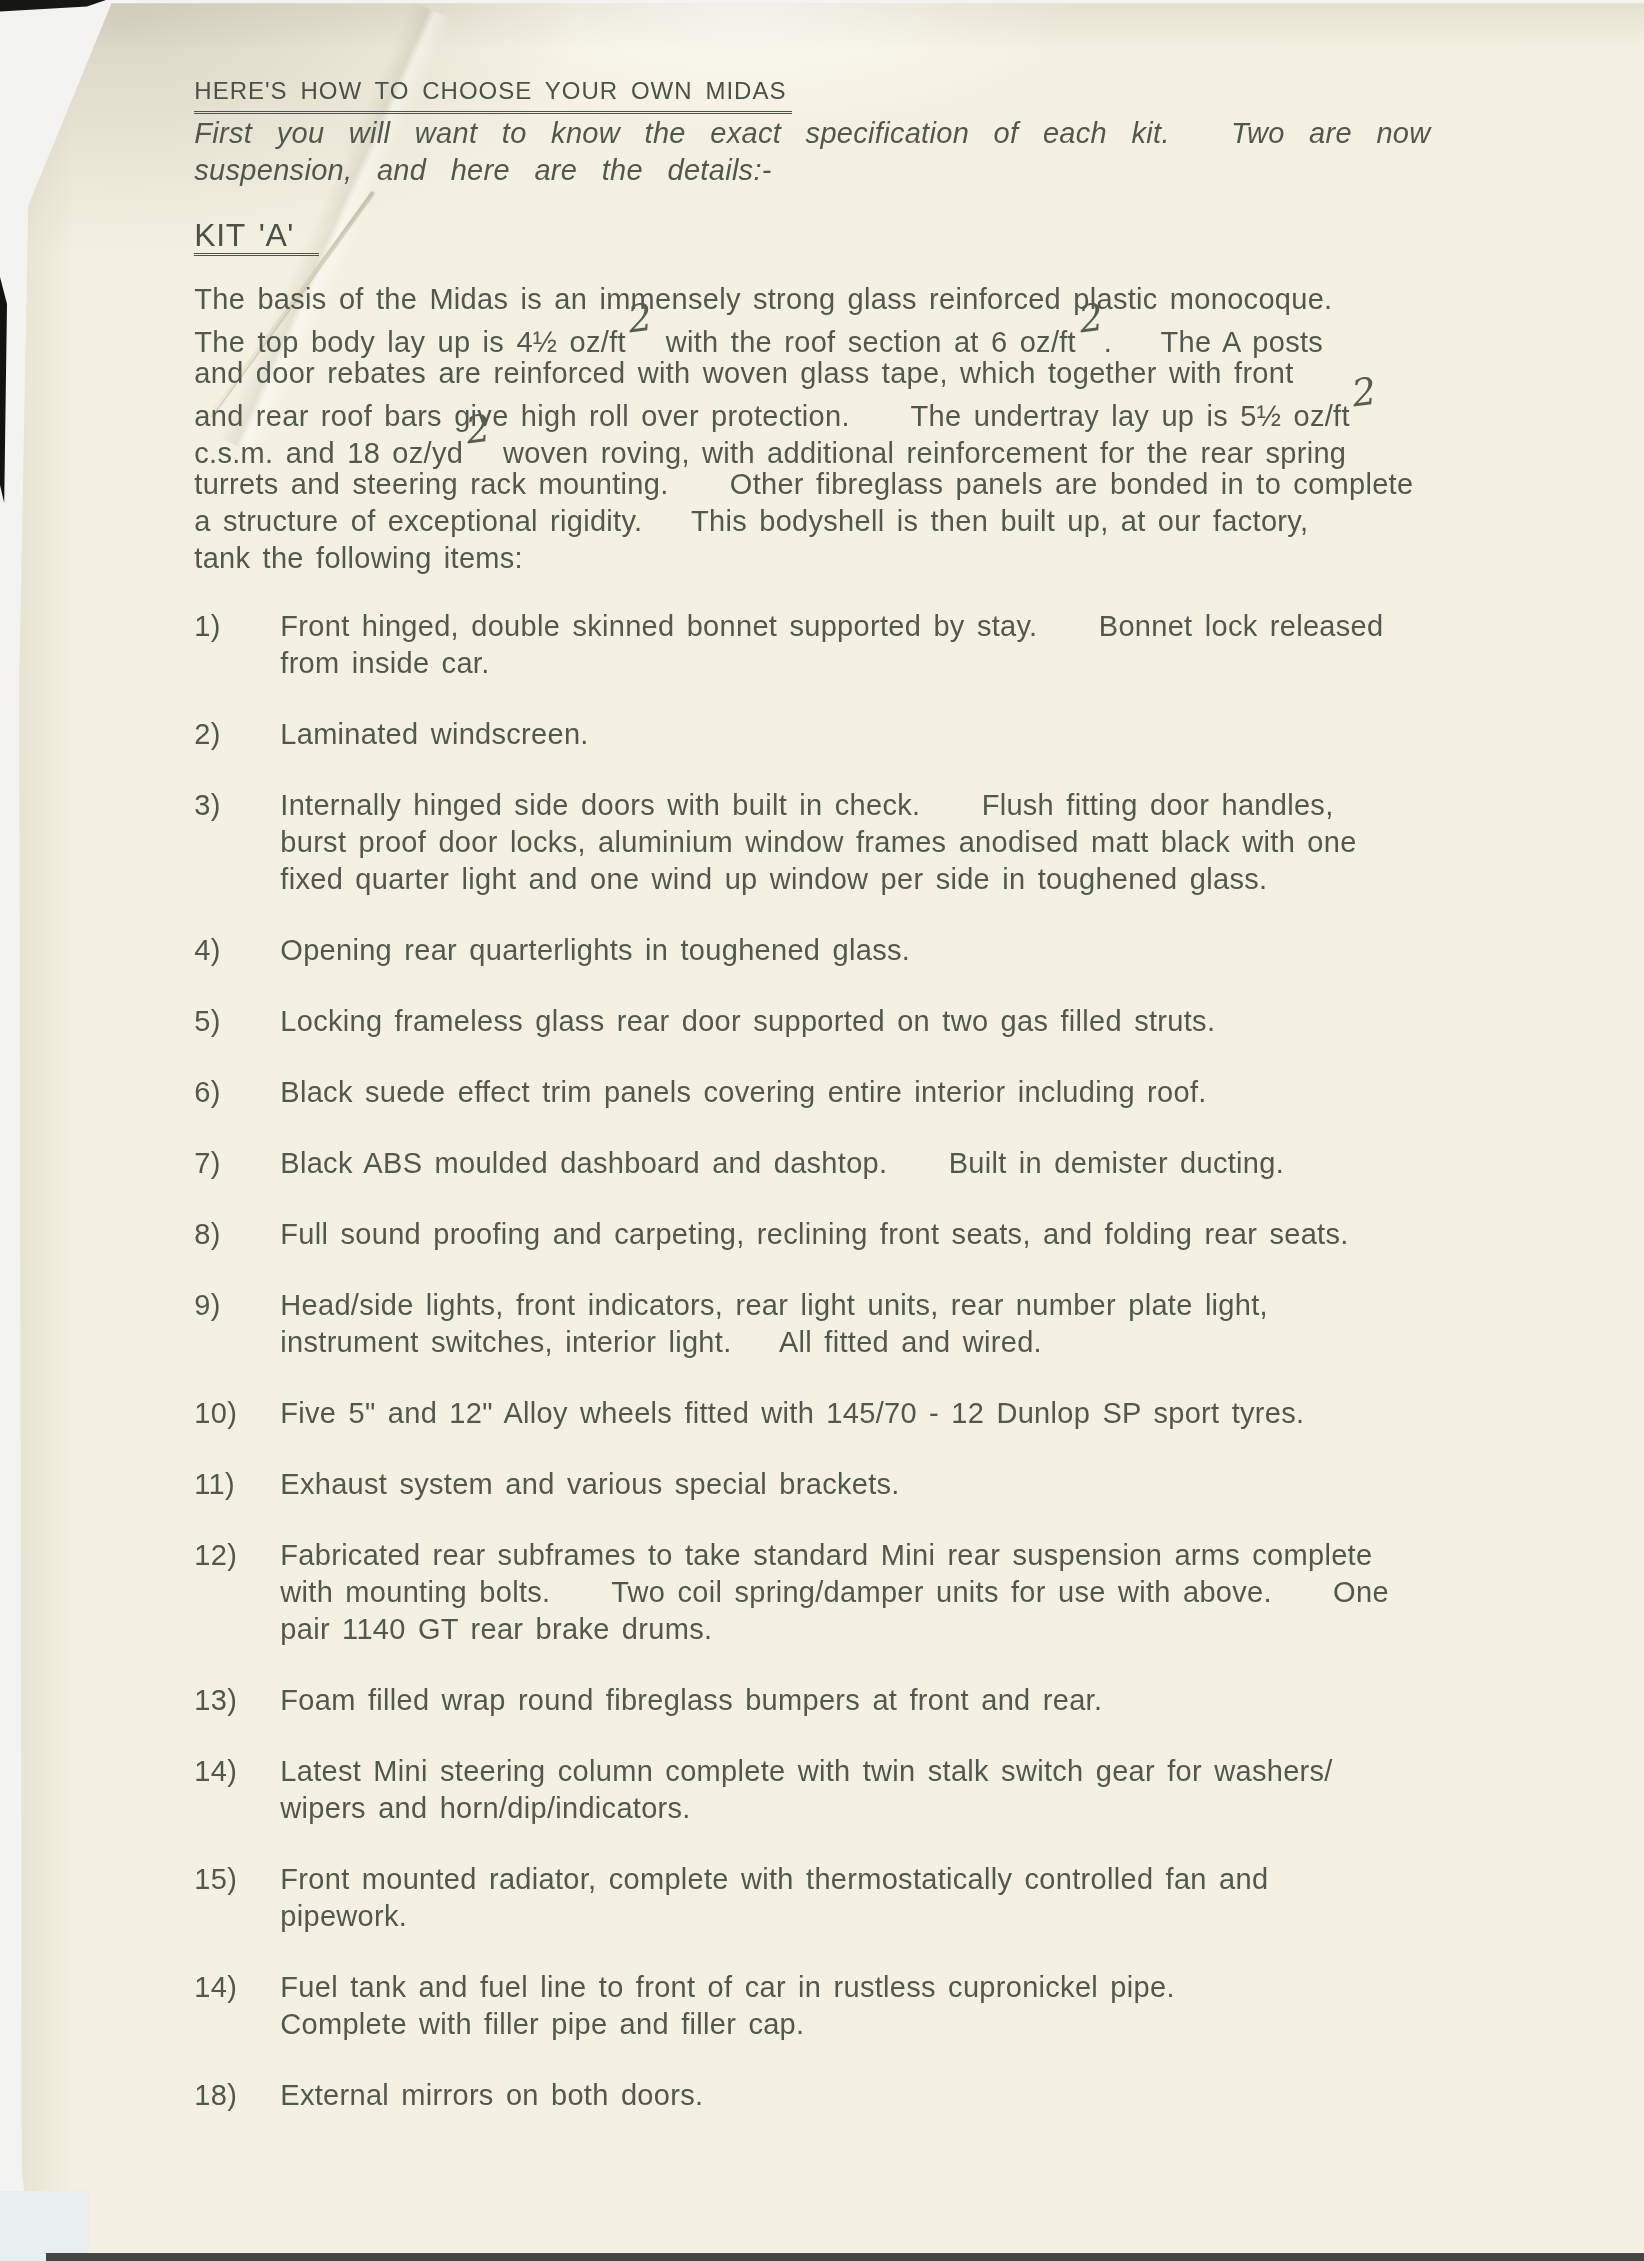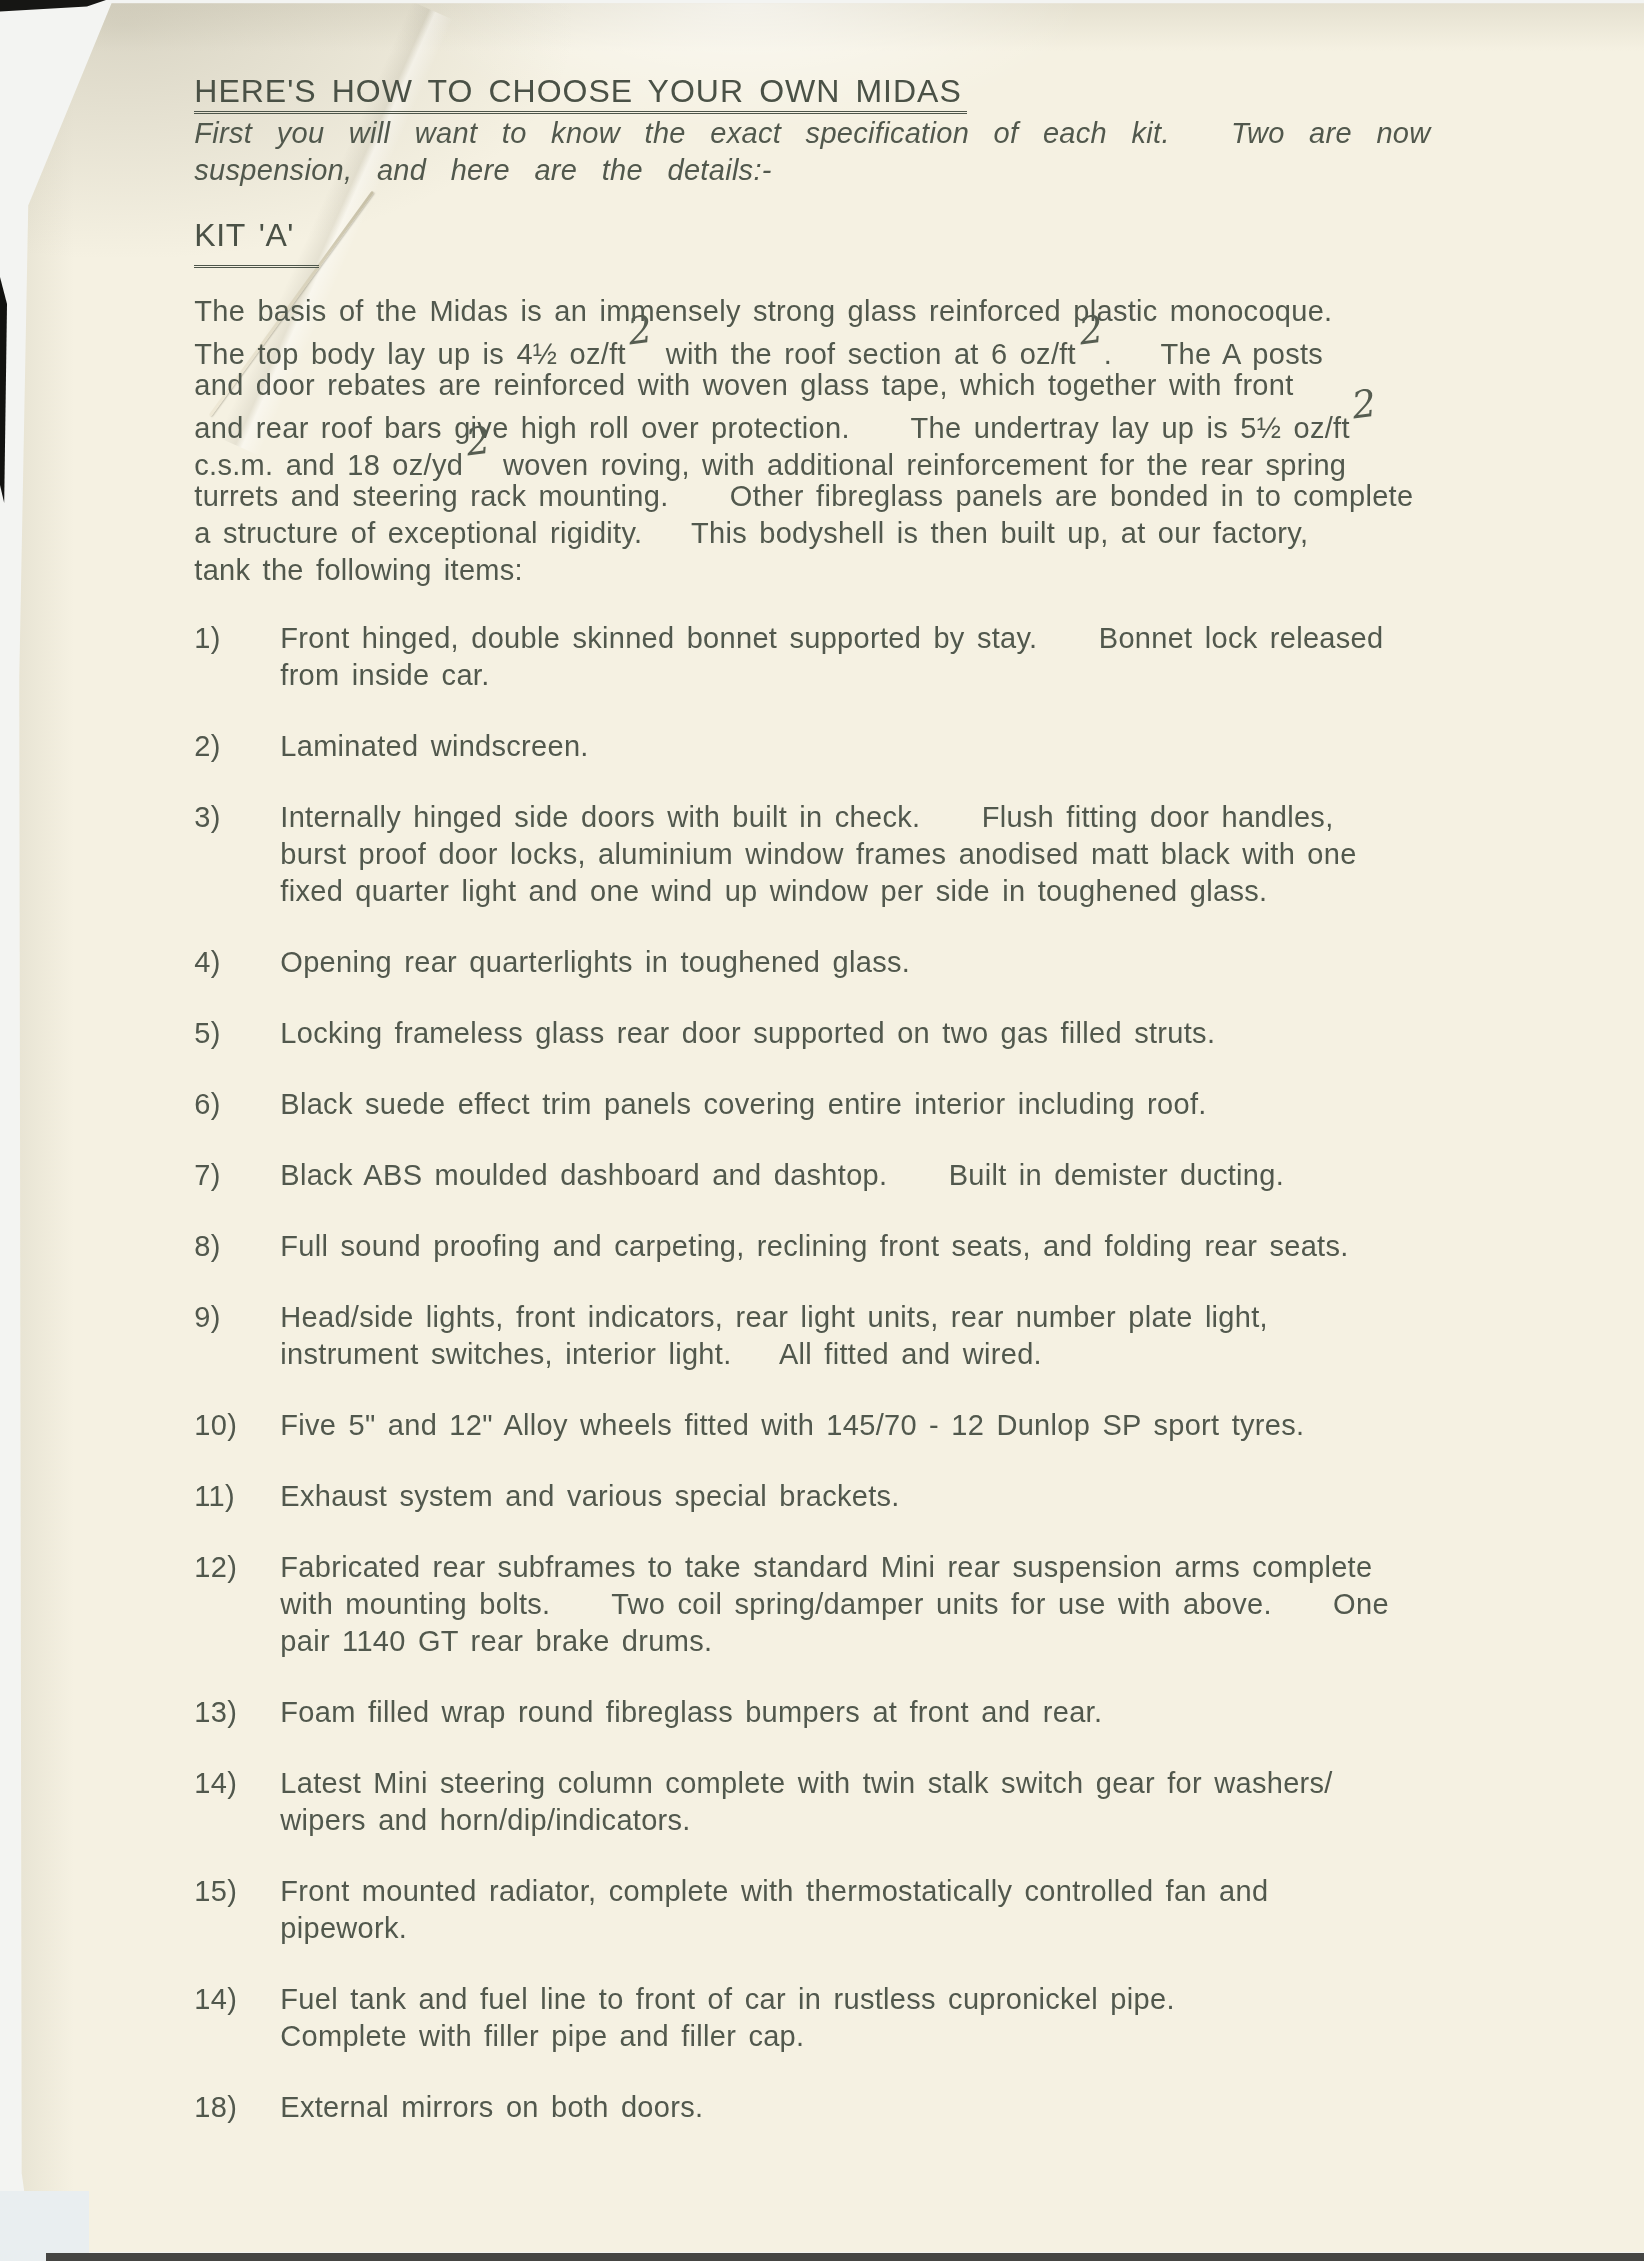--- a/index.html
+++ b/index.html
@@ -62,37 +62,37 @@
   
   .content {
     position: absolute; left: 184px; top: 70px; right: 61px; bottom: 0;
     color: #51584d;
     font-size: 29px;
     letter-spacing: 0.3px;
     word-spacing: 3.9px;
   }
   .title {
     display: inline-block;
-    font-size: 32px; font-weight: normal;
+    font-size: 24px; font-weight: normal;
     letter-spacing: 1px; word-spacing: 5.2px;
     color: #4a5146;
     line-height: 36px;
     padding-bottom: 1.9px; padding-right: 5.2px;
     border-bottom: 3.2px double #4e564b;
     margin: 0;
   }
   .intro { margin-top: 1px; font-style: italic; }
   .line { white-space: pre-wrap; line-height: 37px; height: 37px; }
   .kit-heading {
     display: inline-block;
     font-size: 32px; font-weight: normal;
     letter-spacing: 0.6px;
     color: #4a5146;
     line-height: 36px;
-    padding-bottom: 12px; padding-right: 24.5px;
+    padding-bottom: 0; padding-right: 24.5px;
     border-bottom: 3.2px double #4e564b;
     margin: 28px 0 0 0;
   }
   .para { margin-top: 25px; }
   .items { margin-top: 31px; }
   .item { display: flex; margin-bottom: 34px; }
   .item .num { flex: 0 0 86px; line-height: 37px; }
   .item .text { flex: 1; white-space: pre-wrap; line-height: 37px; }
 
   

